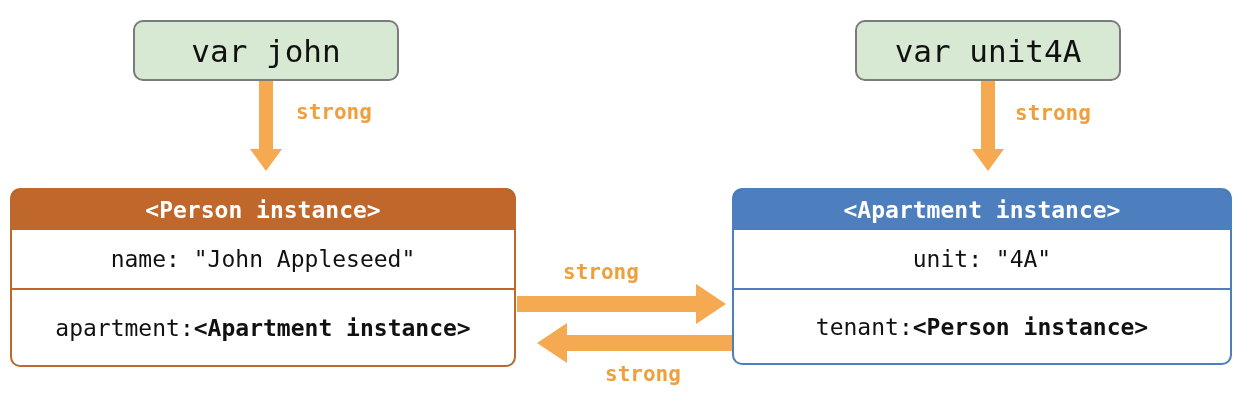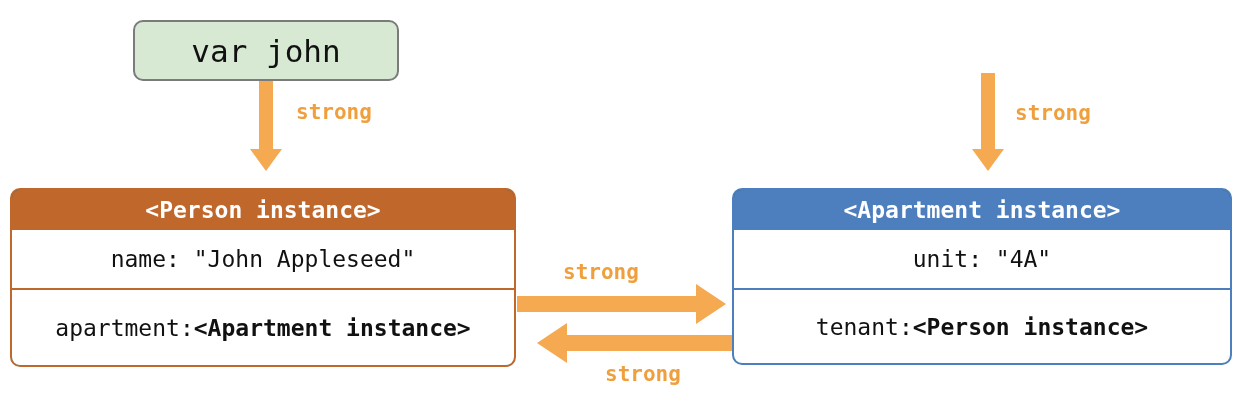--- a/index.html
+++ b/index.html
@@ -62,20 +62,23 @@
     <polygon fill="var(--arrow-orange)" points="259,73 273,73 273,149 282,149 266,171 250,149 259,149"></polygon>
     <polygon fill="var(--arrow-orange)" points="981,73 995,73 995,149 1004,149 988,171 972,149 981,149"></polygon>
     <polygon fill="var(--arrow-orange)" points="517,296 696,296 696,284 726,304 696,324 696,312 517,312"></polygon>
     <polygon fill="var(--arrow-orange)" points="732,335 567,335 567,323 537,343 567,363 567,351 732,351"></polygon>
   </svg>
 
   <div class="var-box john">
     <span>var john</span>
   </div>
 
+  <div class="var-box unit4a">
+    <span>var unit4A</span>
+  </div>
 
   <div class="strong-label strong-1">strong</div>
   <div class="strong-label strong-2">strong</div>
   <div class="strong-label strong-3">strong</div>
   <div class="strong-label strong-4">strong</div>
 
   <div class="instance-box person">
     <div class="instance-header">
       <span>&lt;Person instance&gt;</span>
     </div>

